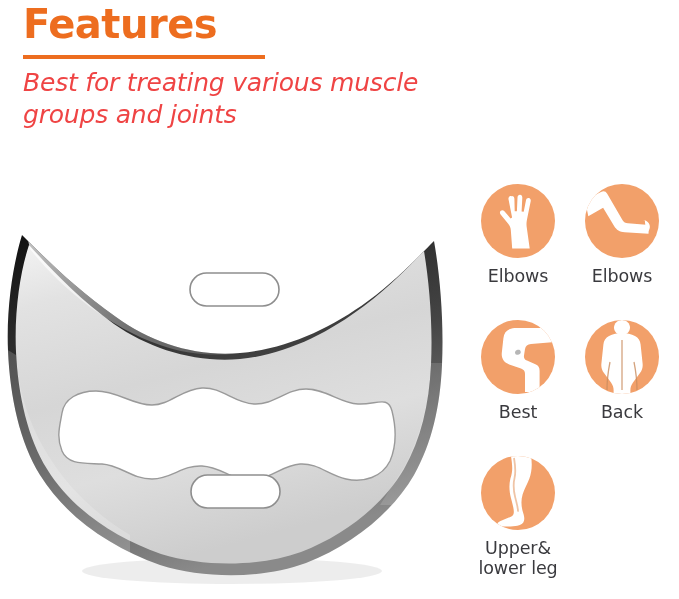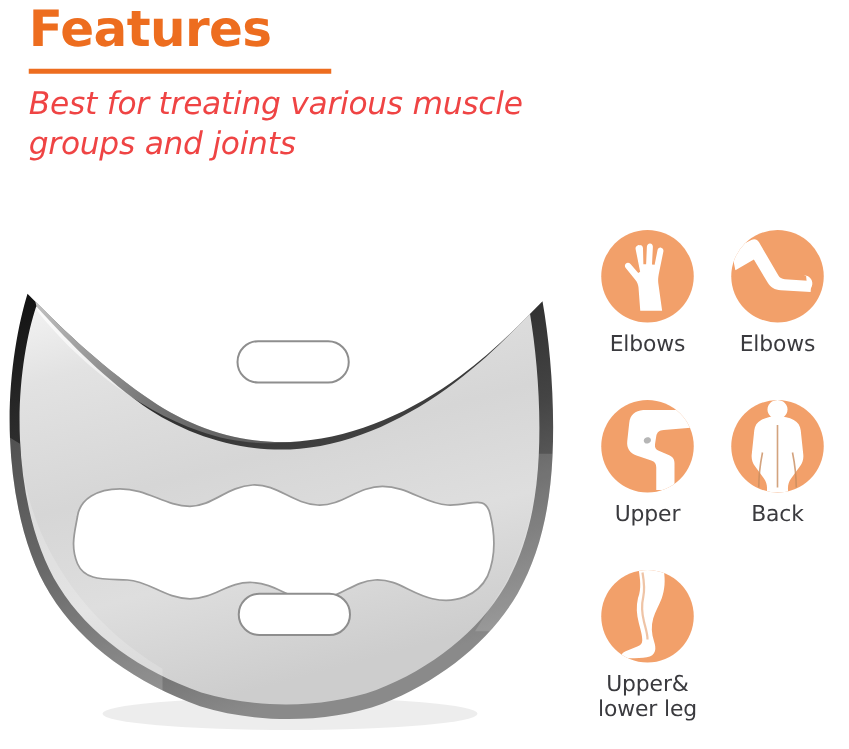--- a/index.html
+++ b/index.html
@@ -269,21 +269,21 @@
           <path d="M74 8 L74 22 L50 24 c-3.6 0.3 -5.4 1.8 -6 5 l-1 6.4
                    c-0.4 2.6 0.6 4.2 3 5.2 l8.4 3.6 c3 1.3 4.2 3.2 4.2 6.6
                    l0 21.2 l-14.6 0 l0 -18 c0 -3 -1.2 -4.6 -4 -5.6
                    l-11.8 -4 c-5.4 -1.9 -8 -6 -7.4 -11.6 l1.6 -14.6
                    c0.7 -6.4 4.6 -9.6 11.2 -10.2 L74 8 Z"></path>
         </g>
         <path d="M36 30 c1.6 -0.6 3 -0.2 3.6 1.2 c0.6 1.4 -0.2 2.8 -1.8 3.4
                  c-1.6 0.6 -3 0.2 -3.6 -1.2 c-0.6 -1.4 0.2 -2.8 1.8 -3.4 Z" fill="#7A7A7A" opacity="0.55"></path>
       </svg>
     </div>
-    <div class="feature-label">Upper</div>
+    <div class="feature-label">Best</div>
   </div>
 
   <div class="feature-cell">
     <div class="feature-circle">
       <svg viewBox="0 0 74 74" xmlns="http://www.w3.org/2000/svg">
         <g fill="#FFFFFF">
 
           <path d="M37 0 c4.4 0 8 3.4 8 7.6 c0 4.2 -3.6 7.6 -8 7.6
                    c-4.4 0 -8 -3.4 -8 -7.6 C29 3.4 32.6 0 37 0 Z"></path>
 

